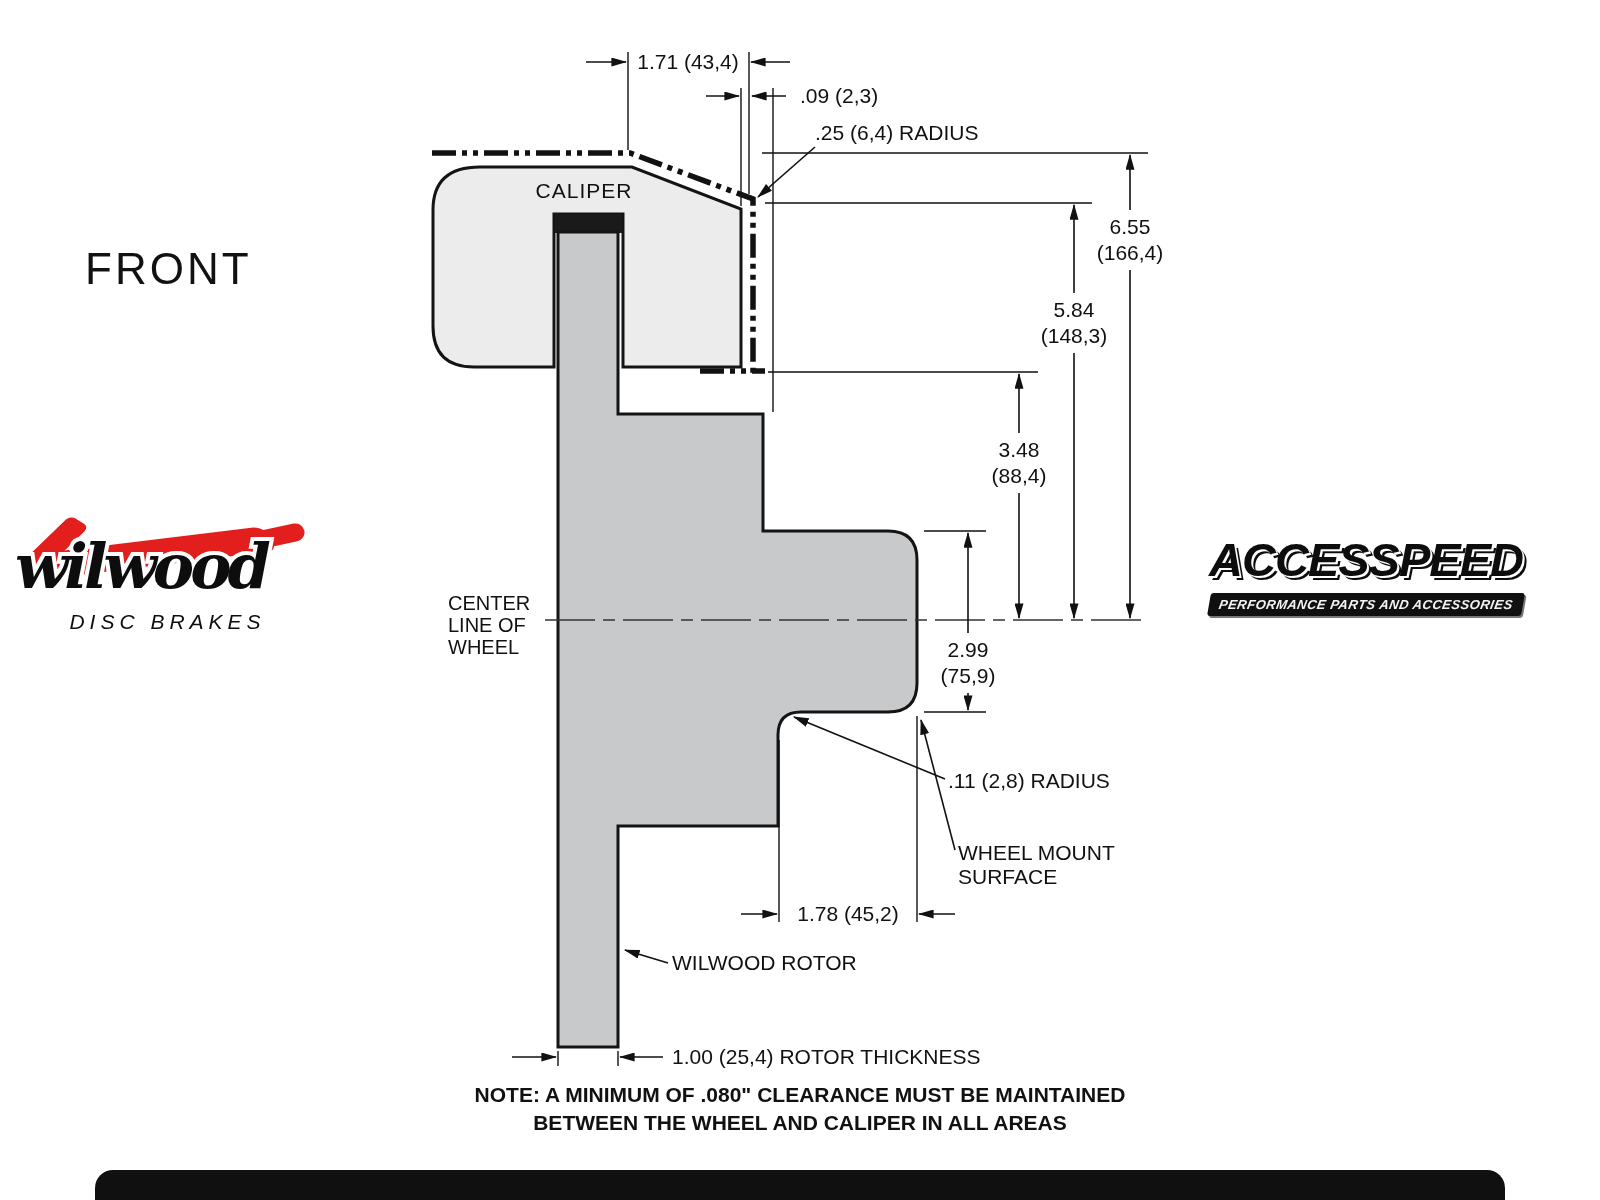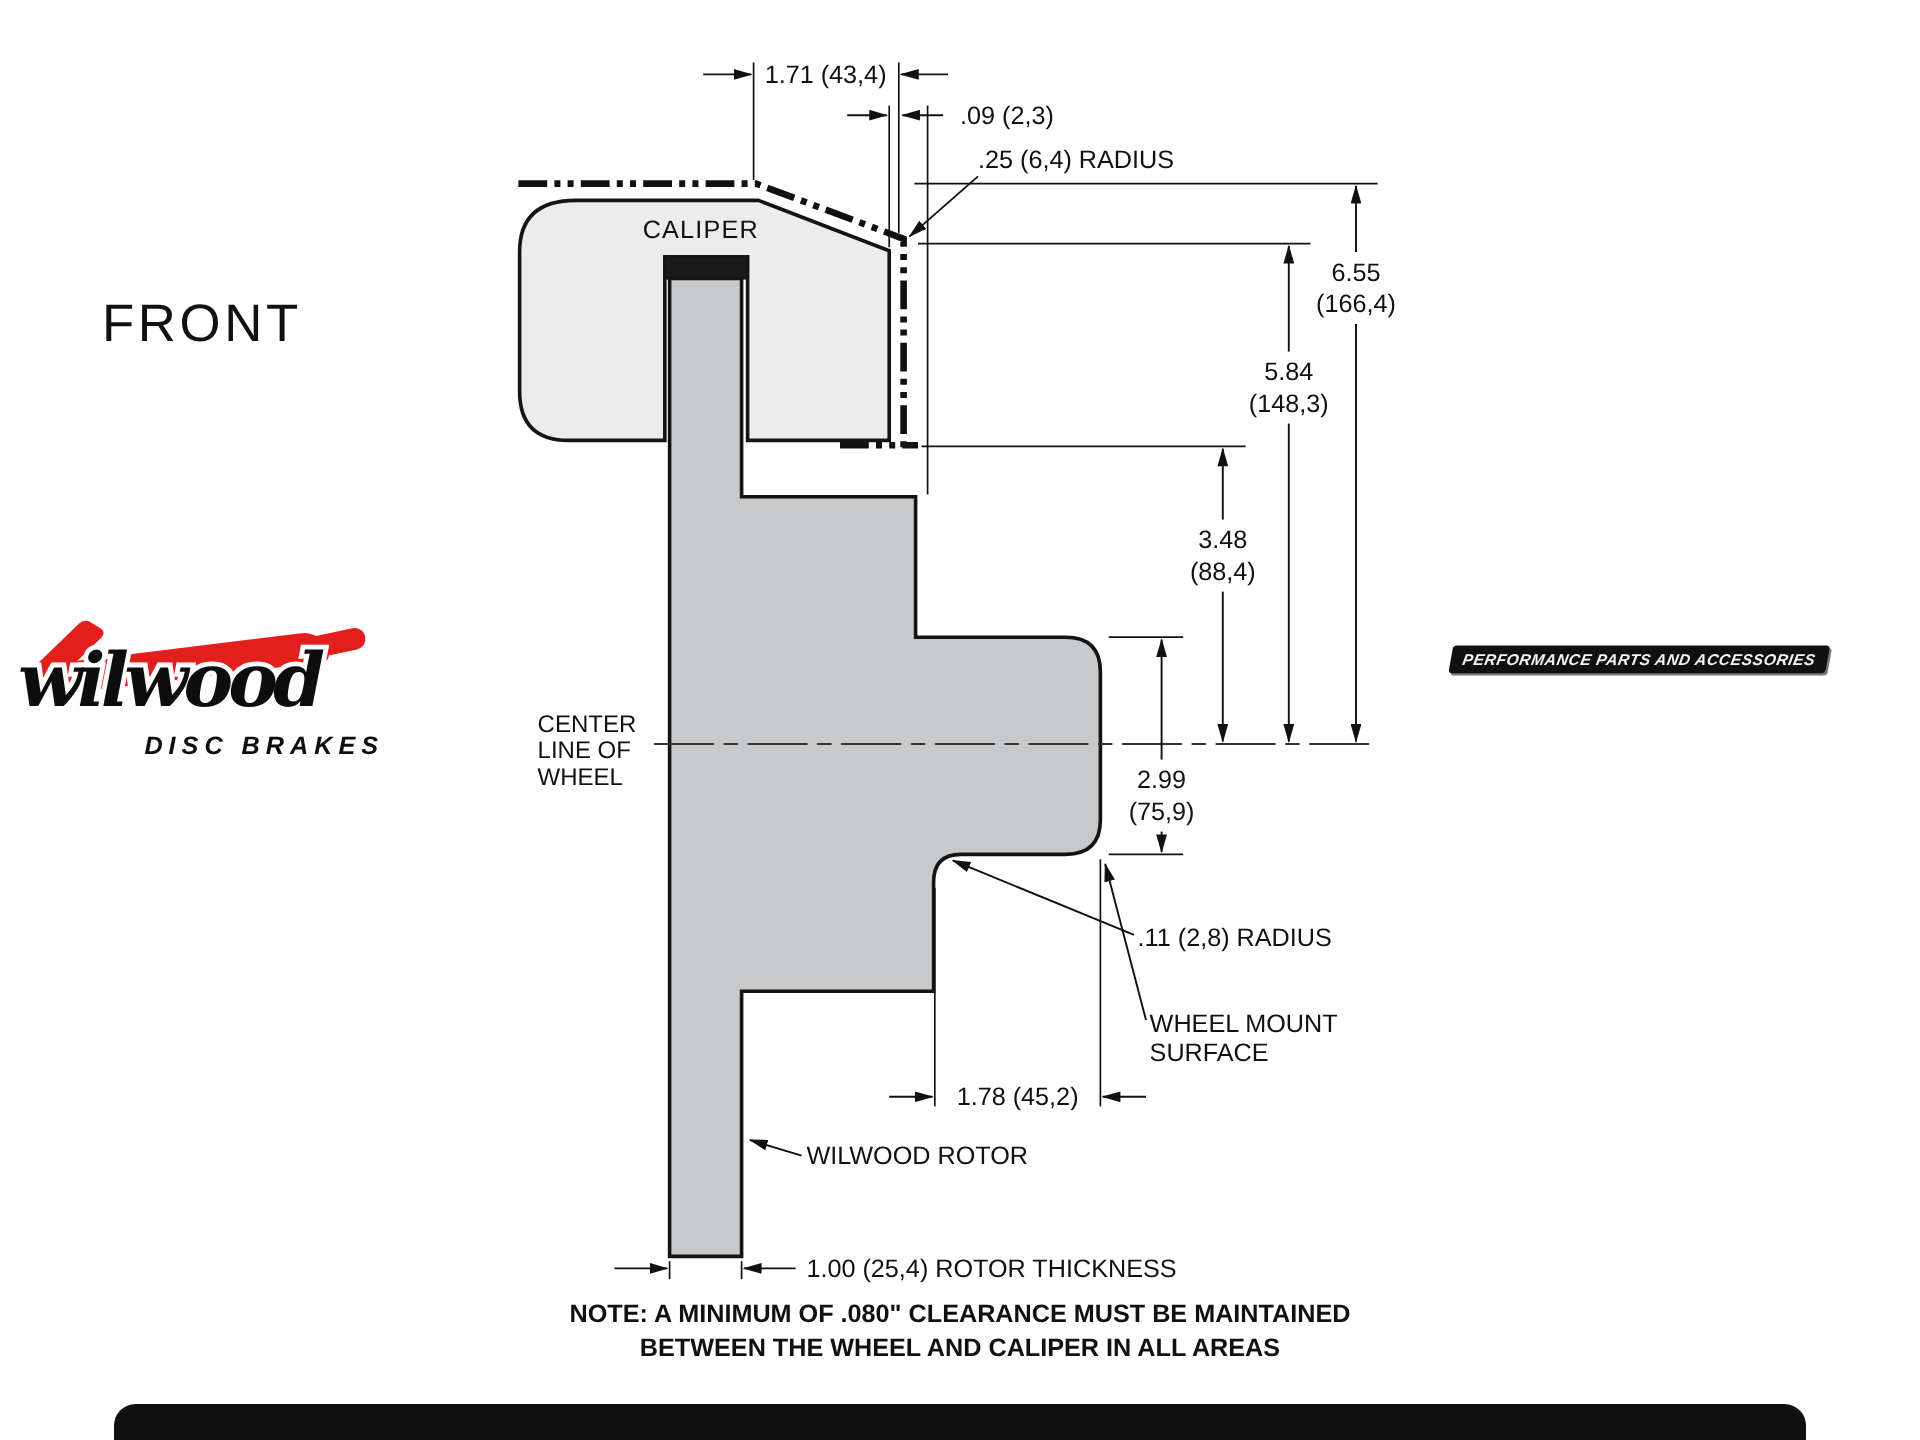--- a/index.html
+++ b/index.html
@@ -19,22 +19,22 @@
   .ww-stroke{position:absolute;background:#e31f1d;}
   .ww-stroke1{left:14px;top:22px;width:245px;height:26px;transform:rotate(-7deg);border-radius:8px 22px 6px 16px;}
   .ww-stroke2{left:30px;top:-6px;width:22px;height:64px;transform:rotate(32deg) skewX(-14deg);border-radius:6px;}
   .ww-stroke3{left:228px;top:10px;width:62px;height:18px;transform:rotate(-12deg);border-radius:10px;}
   .ww-word-wrap{position:absolute;left:0;top:10px;width:100%;height:78px;text-align:left;}
   .ww-word{position:absolute;left:0;right:0;top:0;
     font-family:"DejaVu Serif",serif;font-style:italic;font-weight:bold;
     font-size:62px;letter-spacing:-4px;line-height:78px;}
   .ww-word.under{-webkit-text-stroke:8px #ffffff;color:#fff;}
   .ww-word.over{color:#0d0d0d;}
-  .ww-sub{position:absolute;left:0;top:92px;width:100%;text-align:right;
-    font-style:italic;font-weight:bold;font-size:21px;letter-spacing:5px;color:#0d0d0d;}
+  .ww-sub{position:absolute;left:0;top:92px;width:100%;text-align:center;
+    font-style:italic;font-weight:normal;font-size:21px;letter-spacing:5px;color:#0d0d0d;}
 
   
   .accesspeed-logo{position:absolute;left:1198px;top:532px;width:336px;text-align:center;}
   .ap-word{font-style:italic;font-weight:900;font-size:47px;letter-spacing:-1px;color:#0d0d0d;
     text-shadow:2px 2px 0 #ffffff,4px 4px 0 #0d0d0d;white-space:nowrap;}
   .ap-sub{display:inline-block;margin-top:6px;background:#101010;color:#f4f4f4;
     font-style:italic;font-weight:800;font-size:13px;letter-spacing:0.5px;
     padding:4px 10px;transform:skewX(-10deg);border-radius:3px;box-shadow:2px 2px 0 #777;white-space:nowrap;}
 
   
@@ -156,19 +156,20 @@
     <div class="ww-stroke ww-stroke3"></div>
     <div class="ww-word-wrap">
       <span class="ww-word under">wilwood</span>
       <span class="ww-word over">wilwood</span>
     </div>
     <div class="ww-sub">DISC BRAKES</div>
   </div>
 
   
   <div class="accesspeed-logo">
+    <div class="ap-word">ACCESSPEED</div>
     <div class="ap-sub">PERFORMANCE PARTS AND ACCESSORIES</div>
   </div>
 
   
   <div class="footer-bar"></div>
 
 </div>
 
 </body></html>

